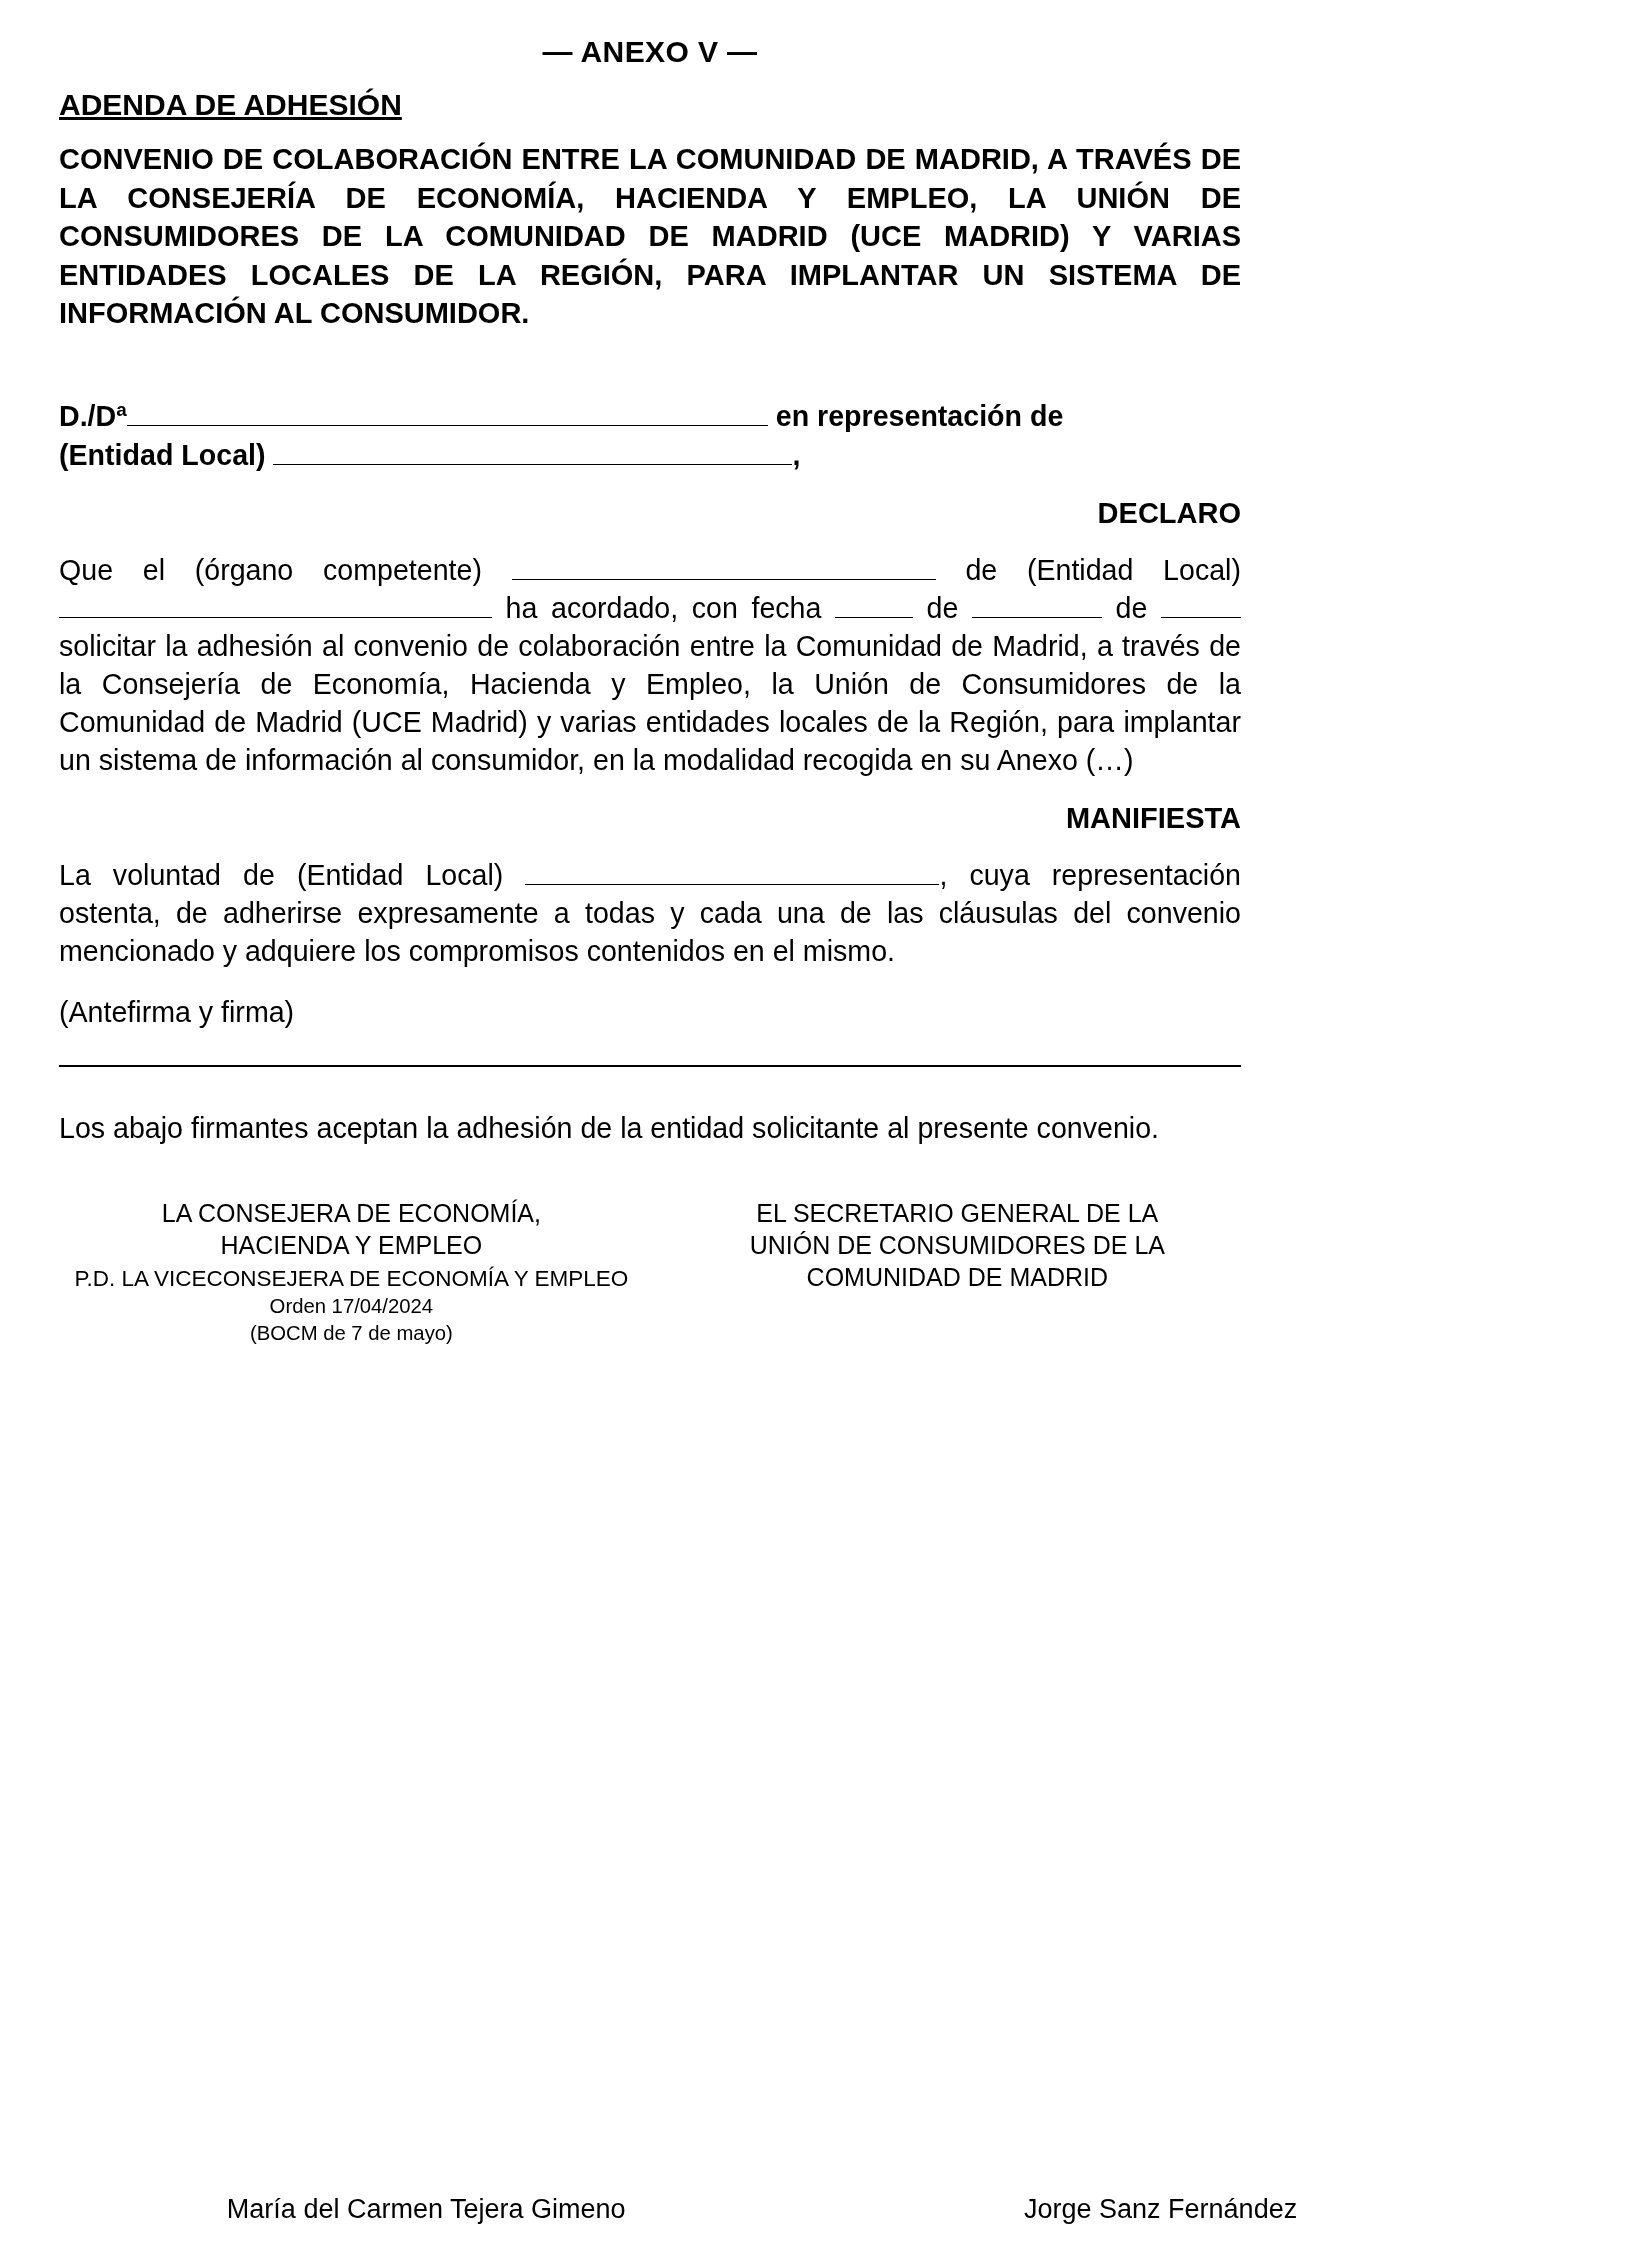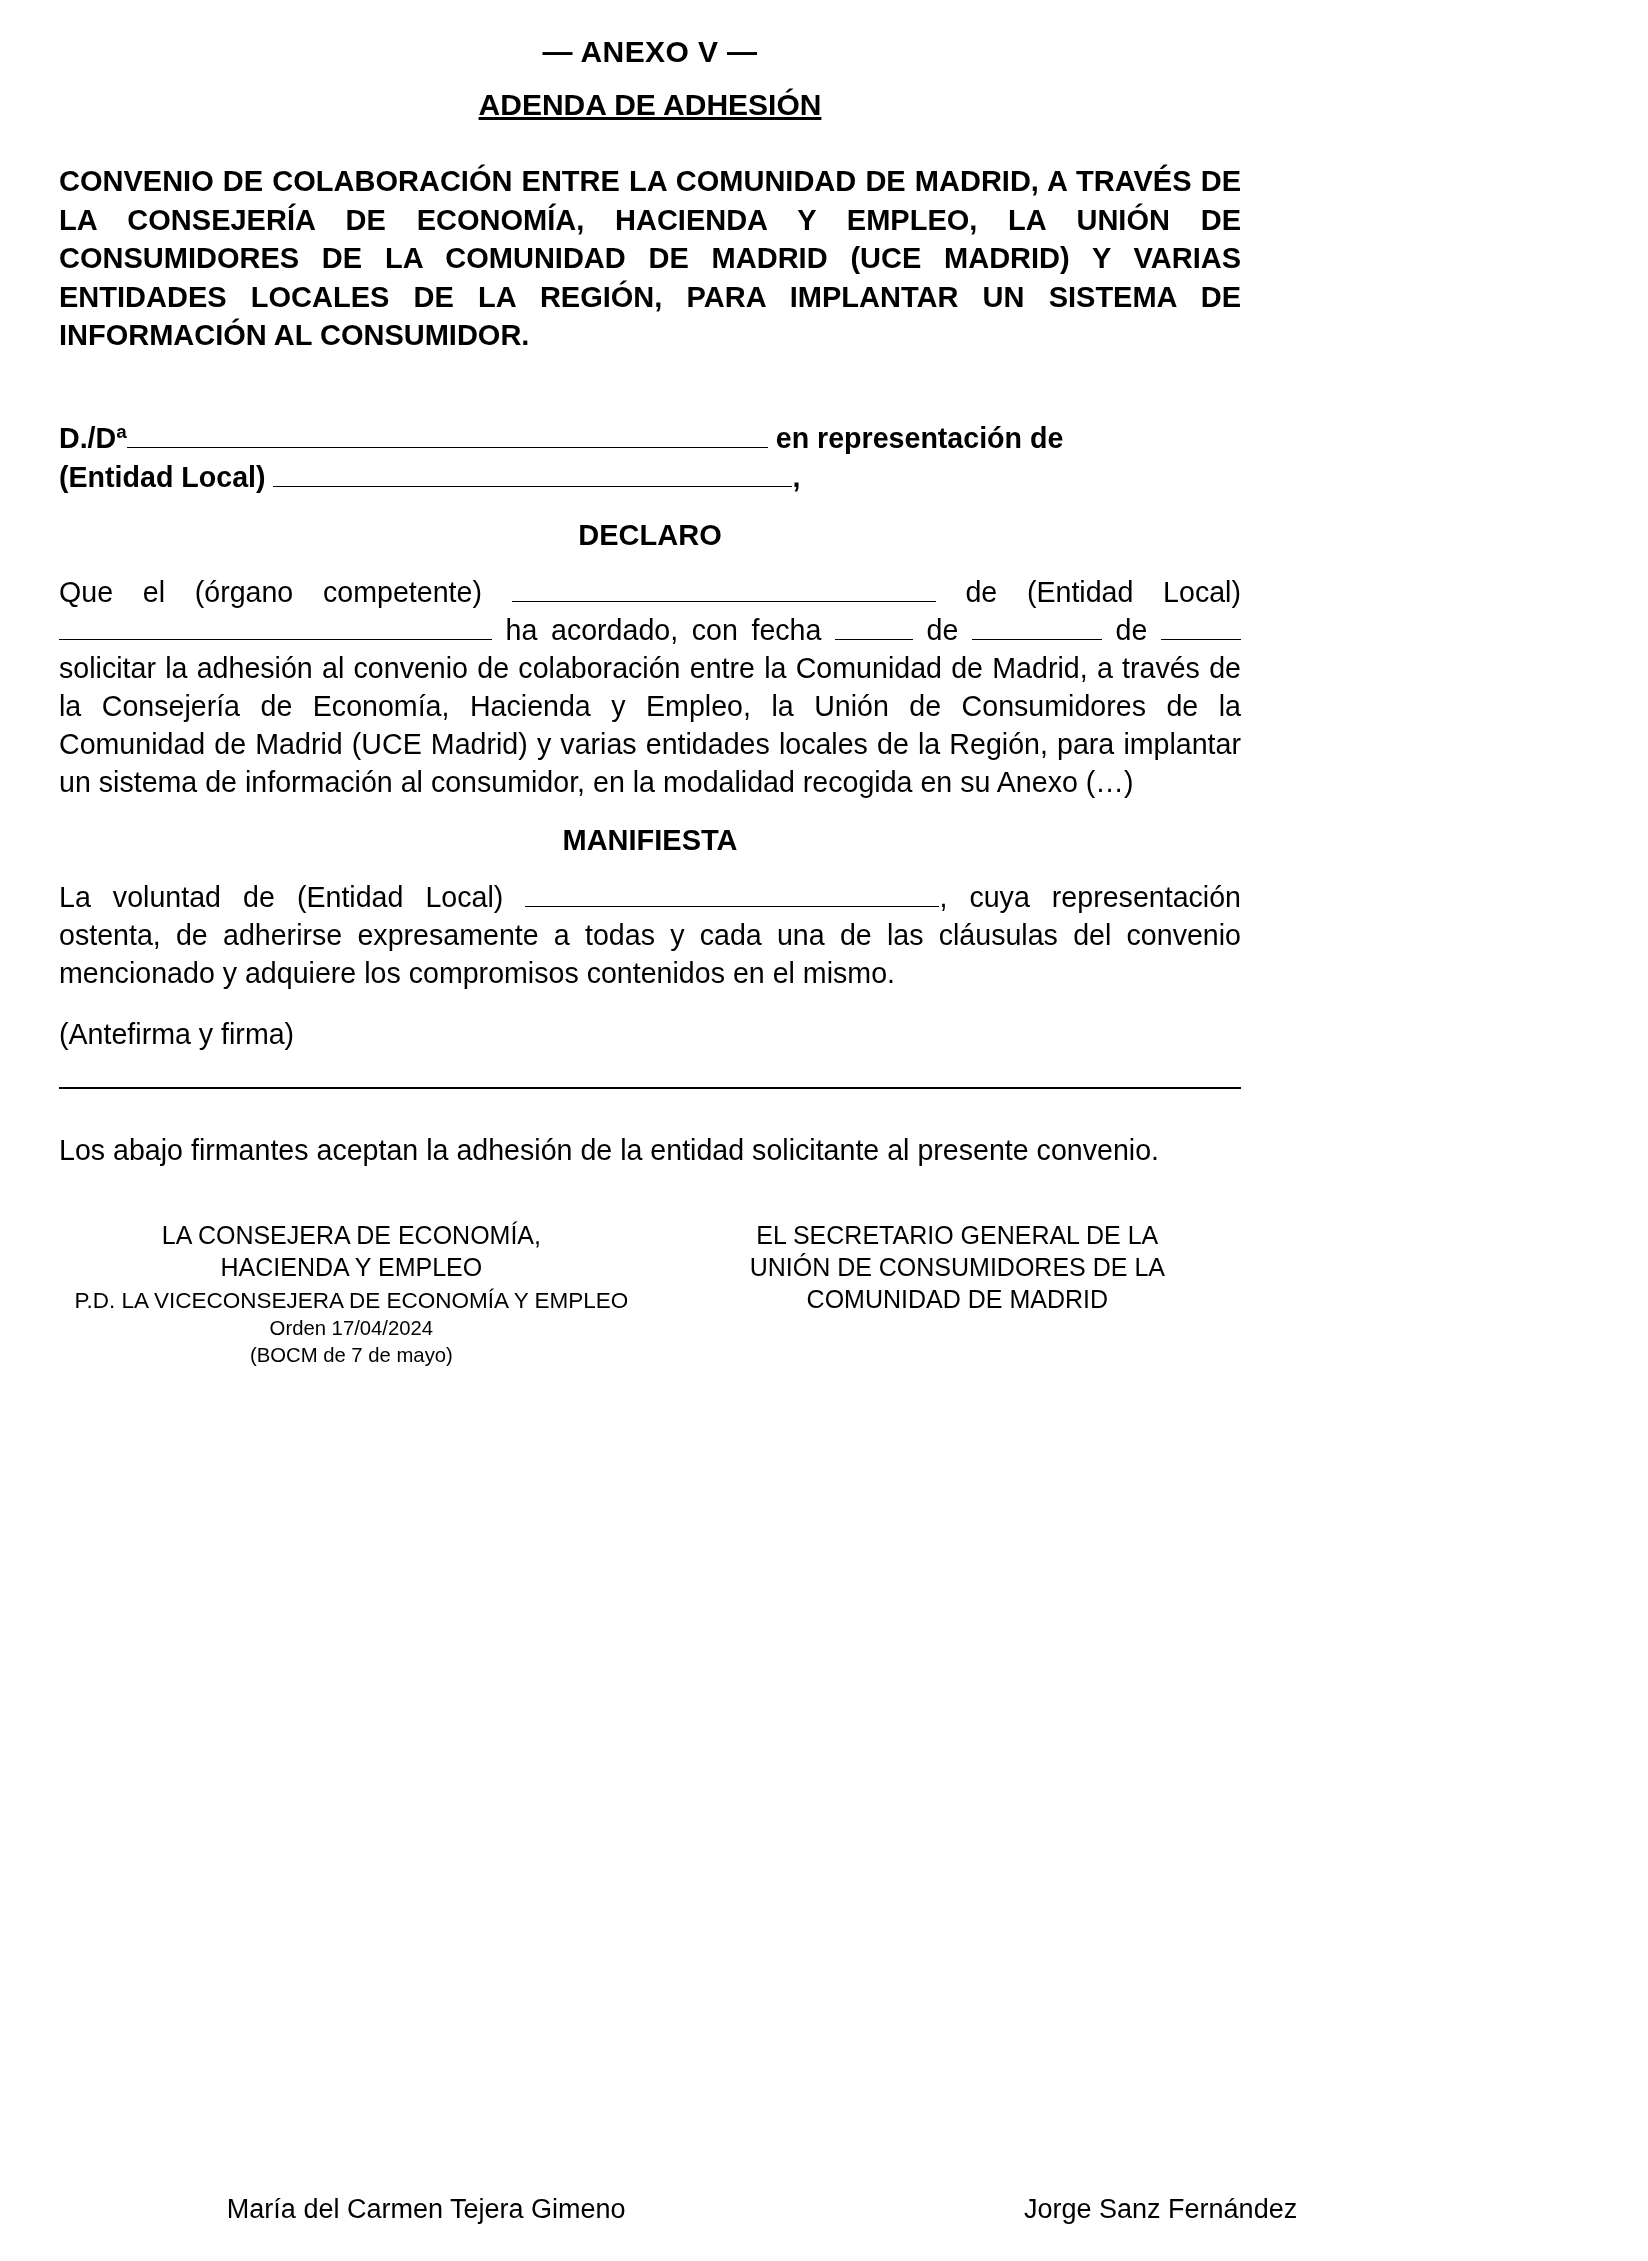--- a/index.html
+++ b/index.html
@@ -20,25 +20,25 @@
     padding: 35px 59px 0 59px;
   }
   .anexo-title {
     text-align: center;
     font-size: 30px;
     font-weight: bold;
     letter-spacing: 0.4px;
     margin: 0 0 19px 0;
   }
   .adenda-title {
-    text-align: center;
+    text-align: left;
     font-size: 30px;
     font-weight: bold;
     text-decoration: underline;
-    margin: 0 0 40px 0;
+    margin: 0 0 18px 0;
   }
   .convenio-paragraph {
     font-size: 29px;
     font-weight: bold;
     text-align: justify;
     line-height: 1.33;
     margin: 0 0 42px 0;
   }
   .body-text {
     font-size: 28.6px;
@@ -60,21 +60,21 @@
   .fill-a { width: 641px; }
   .fill-b { width: 519px; }
   .fill-c { width: 433px; }
   .fill-d { width: 424px; }
   .fill-e { width: 78px; }
   .fill-f { width: 130px; }
   .fill-g { width: 80px; }
   .fill-h { width: 414px; }
 
   .center-heading {
-    text-align: center;
+    text-align: right;
     font-size: 29px;
     font-weight: bold;
     margin: 22.5px 0 21px 0;
   }
   .spacer-26 { height: 22.5px; }
 
   .lugar, .antefirma {
     font-size: 28.6px;
     margin: 26px 0 0 0;
   }

